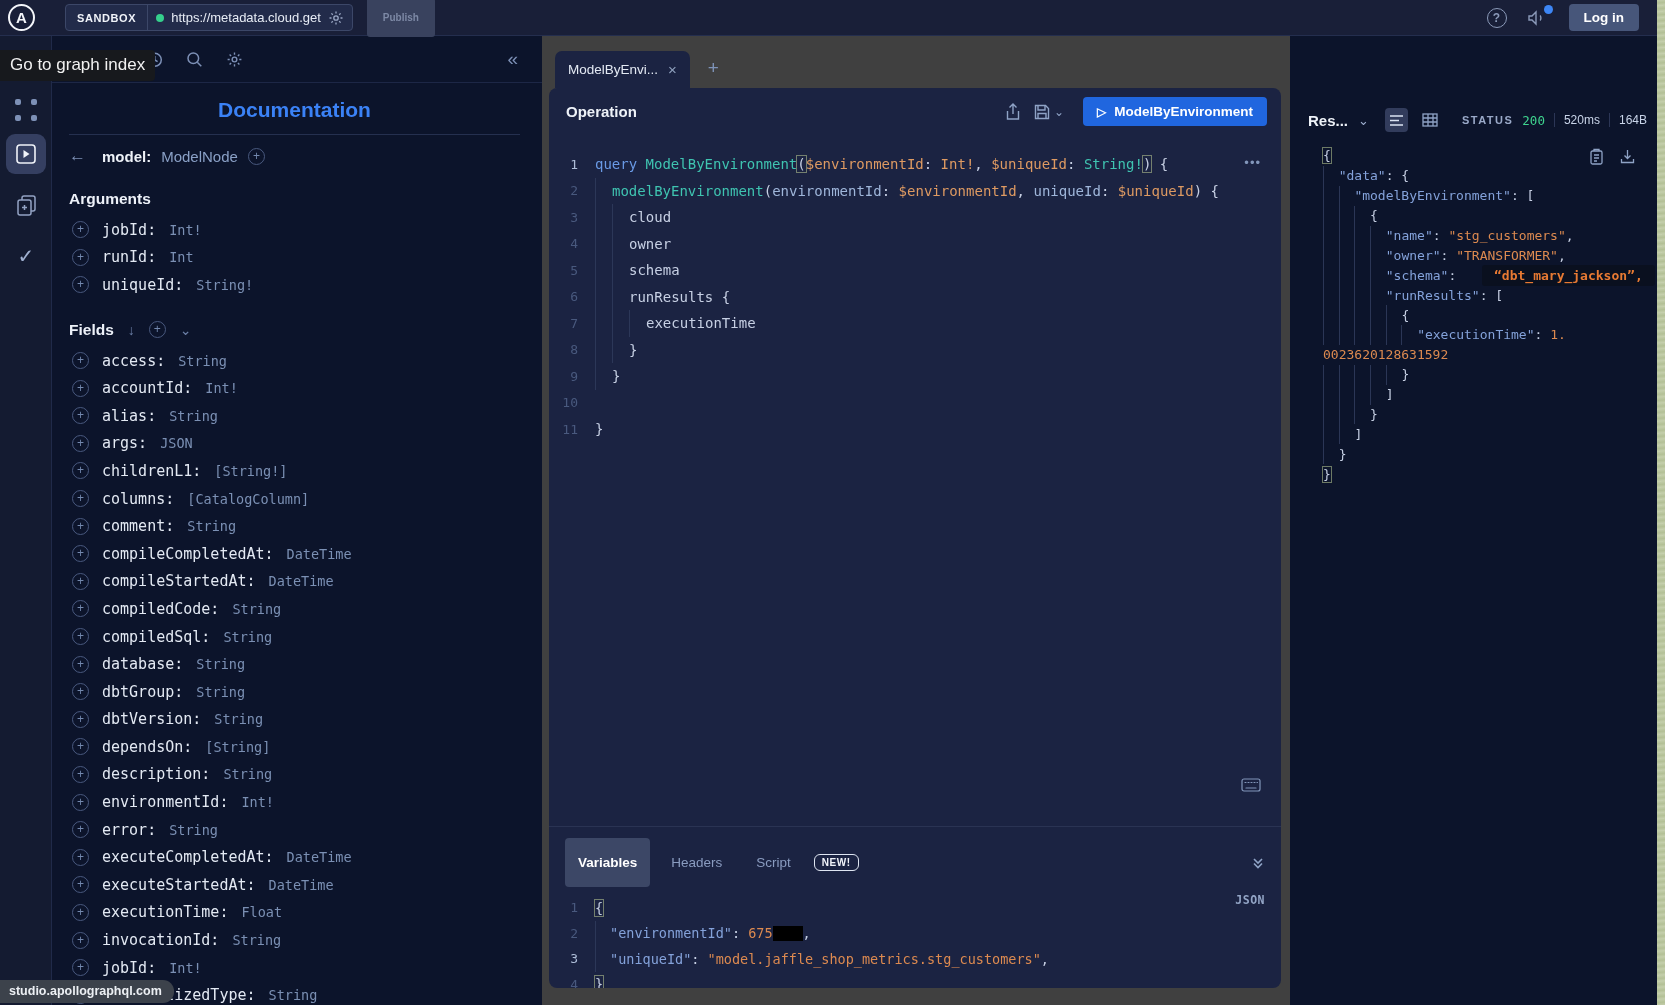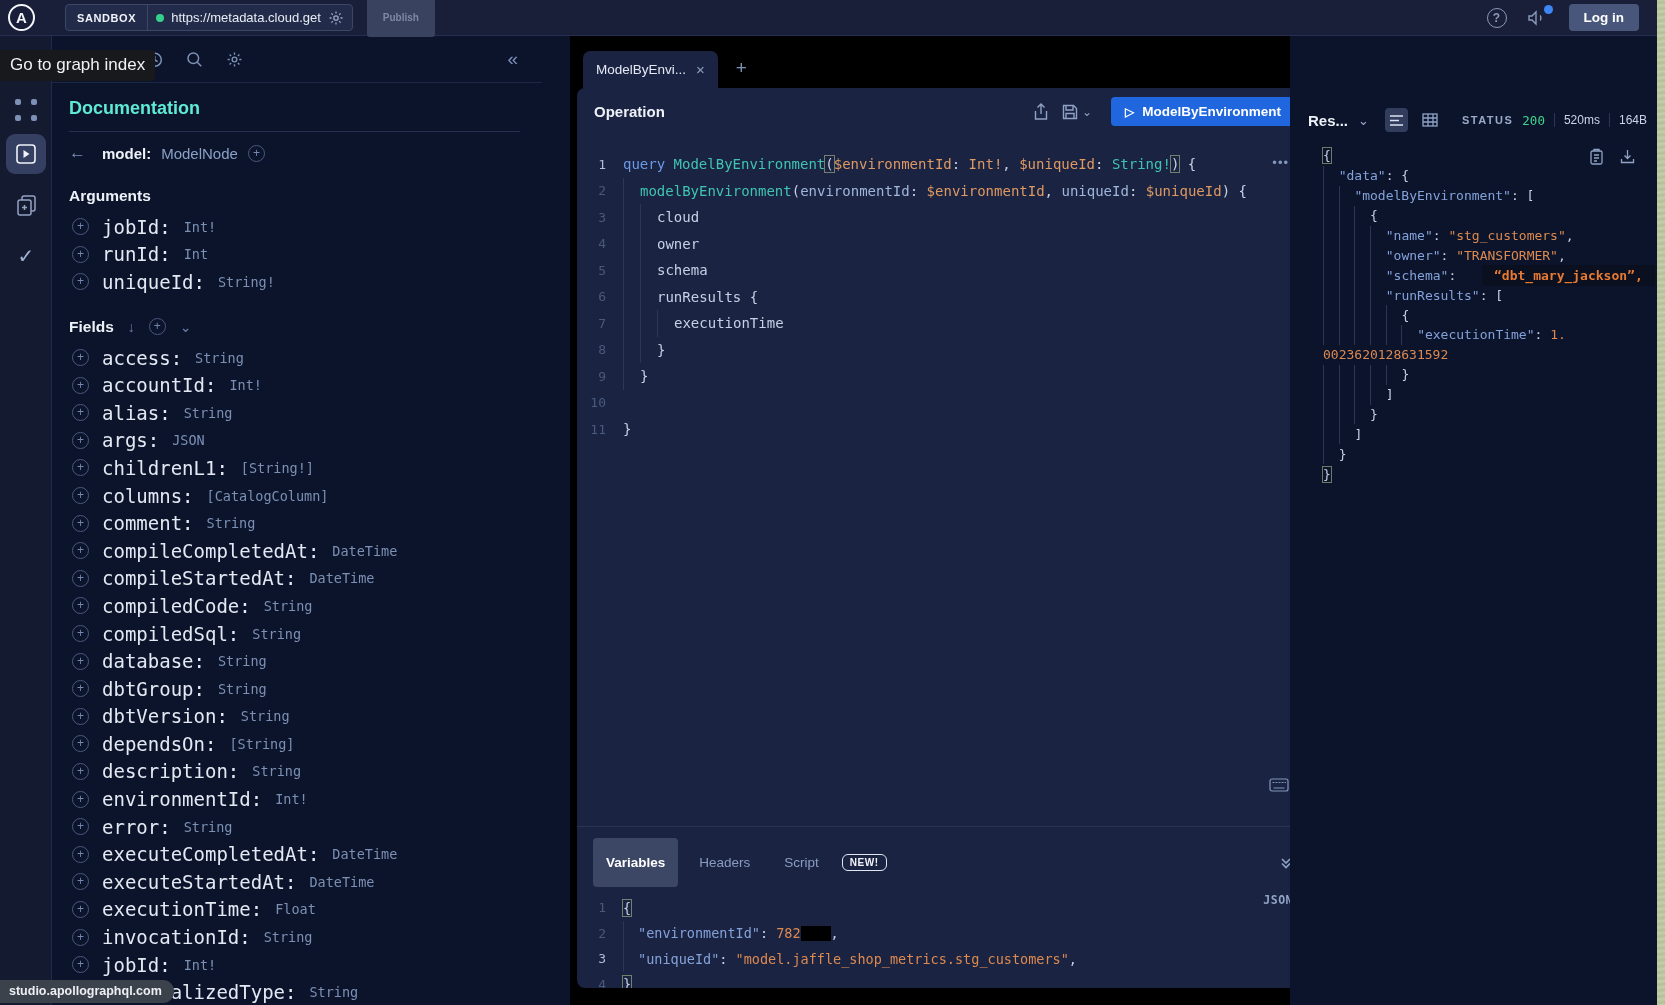--- a/index.html
+++ b/index.html
@@ -40,38 +40,38 @@
   .tooltip{position:absolute;top:50px;left:0;background:#17191d;color:#f1f1f1;font-size:17px;padding:5px 10px 6px;border-radius:0 4px 4px 0;z-index:40;white-space:nowrap;}
 
   
   .status-pill{position:absolute;left:0;bottom:2px;background:#3c424b;color:#eceff3;font-size:12.5px;font-weight:bold;padding:4px 12px 5px 9px;border-radius:0 11px 11px 0;z-index:40;}
 
   
   .sidebar{position:absolute;top:36px;left:52px;width:490px;bottom:0;background:#0c142b;overflow:hidden;}
   .sidebar-iconrow{height:47px;display:flex;align-items:center;gap:23px;padding-left:56px;border-bottom:1px solid #1d2746;color:#7d90b6;}
   .sidebar-iconrow .collapse{margin-left:auto;margin-right:24px;font-size:19px;color:#7d90b6;}
   .doc-body{padding:15px 22px 0 17px;}
-  .doc-title{font-size:18px;font-weight:bold;color:#5eead4;}
+  .doc-title{font-size:21px;font-weight:bold;color:#3b82f6;text-align:center;}
   .doc-divider{border:none;border-top:1px solid #25304f;margin:12px 0 0 0;}
   .breadcrumb{display:flex;align-items:center;gap:10px;margin-top:11px;}
   .back-arrow{color:#7d90b6;font-size:17px;}
   .crumb-label{font-size:15px;font-weight:bold;color:#eef2f8;margin-left:6px;}
   .crumb-type{font-size:15px;color:#8aa0c6;}
   .section-title{font-size:15.5px;font-weight:bold;color:#edf1f8;margin-top:24px;}
   .fields-head{display:flex;align-items:center;gap:14px;margin-top:22px;}
   .mini-icon{color:#6c80a8;font-size:14px;}
   .doc-rows{margin-top:8px;}
   .doc-row{display:flex;align-items:center;gap:13px;height:27.6px;padding-left:3px;}
   .plus-circle{width:17px;height:17px;min-width:17px;border:1.2px solid #49597f;border-radius:50%;color:#7388ae;font-size:12px;line-height:15px;text-align:center;}
   .mono{font-family:"DejaVu Sans Mono", monospace;}
-  .f-name{font-size:19px;color:#e3e9f3;}
+  .f-name{font-size:15px;color:#e3e9f3;}
   .f-type{font-size:13.5px;color:#7b90b4;}
 
   
-  .main{position:absolute;top:36px;left:570px;width:748px;bottom:0;background:#000000;}
+  .main{position:absolute;top:36px;left:542px;width:748px;bottom:0;background:#404040;}
   .tabrow{height:52px;display:flex;align-items:flex-end;padding-left:13px;}
   .tab{height:37px;background:#1b2342;border-radius:7px 7px 0 0;display:flex;align-items:center;gap:10px;padding:0 13px;font-size:13.5px;color:#e3e9f3;}
   .tab-close{color:#8fa0bd;font-size:15px;}
   .newtab{margin-left:18px;margin-bottom:9px;color:#7e93b8;font-size:19px;}
   .card{position:absolute;top:52px;left:7px;right:9px;bottom:17px;background:#1b2342;border-radius:8px;display:flex;flex-direction:column;overflow:hidden;}
   .op-header{height:47px;display:flex;align-items:center;padding:0 14px 0 17px;}
   .op-title{font-size:15px;font-weight:bold;color:#eef2f8;text-align:right;}
   .op-actions{margin-left:auto;display:flex;align-items:center;gap:13px;color:#8fa3c6;}
   .save-group{display:flex;align-items:center;gap:4px;}
   .chev{font-size:12px;color:#8fa3c6;}
@@ -444,21 +444,21 @@
         <span class="new-badge">NEW!</span>
         <span class="vars-collapse">
           <svg width="14" height="14" viewBox="0 0 14 14" fill="none" stroke="#8fa3c6" stroke-width="1.6">
               <path d="M3 3l4 4 4-4M3 7.5l4 4 4-4"></path>
             </svg>
         </span>
       </div>
       <div class="vars-code mono" id="vars-editor">
         <div class="json-label">JSON</div>
       <div class="code-line mono"><span class="ln">1</span><span class="tok-b">{</span></div>
-          <div class="code-line mono"><span class="ln">2</span><span class="guide"></span><span class="tok-key">"environmentId"</span><span class="tok-p">: </span><span class="tok-num">782</span><span class="tok-redact"></span><span class="tok-p">,</span></div>
+          <div class="code-line mono"><span class="ln">2</span><span class="guide"></span><span class="tok-key">"environmentId"</span><span class="tok-p">: </span><span class="tok-num">675</span><span class="tok-redact"></span><span class="tok-p">,</span></div>
           <div class="code-line mono"><span class="ln active">3</span><span class="guide"></span><span class="tok-key">"uniqueId"</span><span class="tok-p">: </span><span class="tok-str">"model.jaffle_shop_metrics.stg_customers"</span><span class="tok-p">,</span></div>
           <div class="code-line mono"><span class="ln">4</span><span class="tok-b">}</span></div>
         </div>
     </div>
   </div>
 </div>
 
 <div class="response">
   <div class="resp-header">
     <span class="resp-title">Res...</span>

